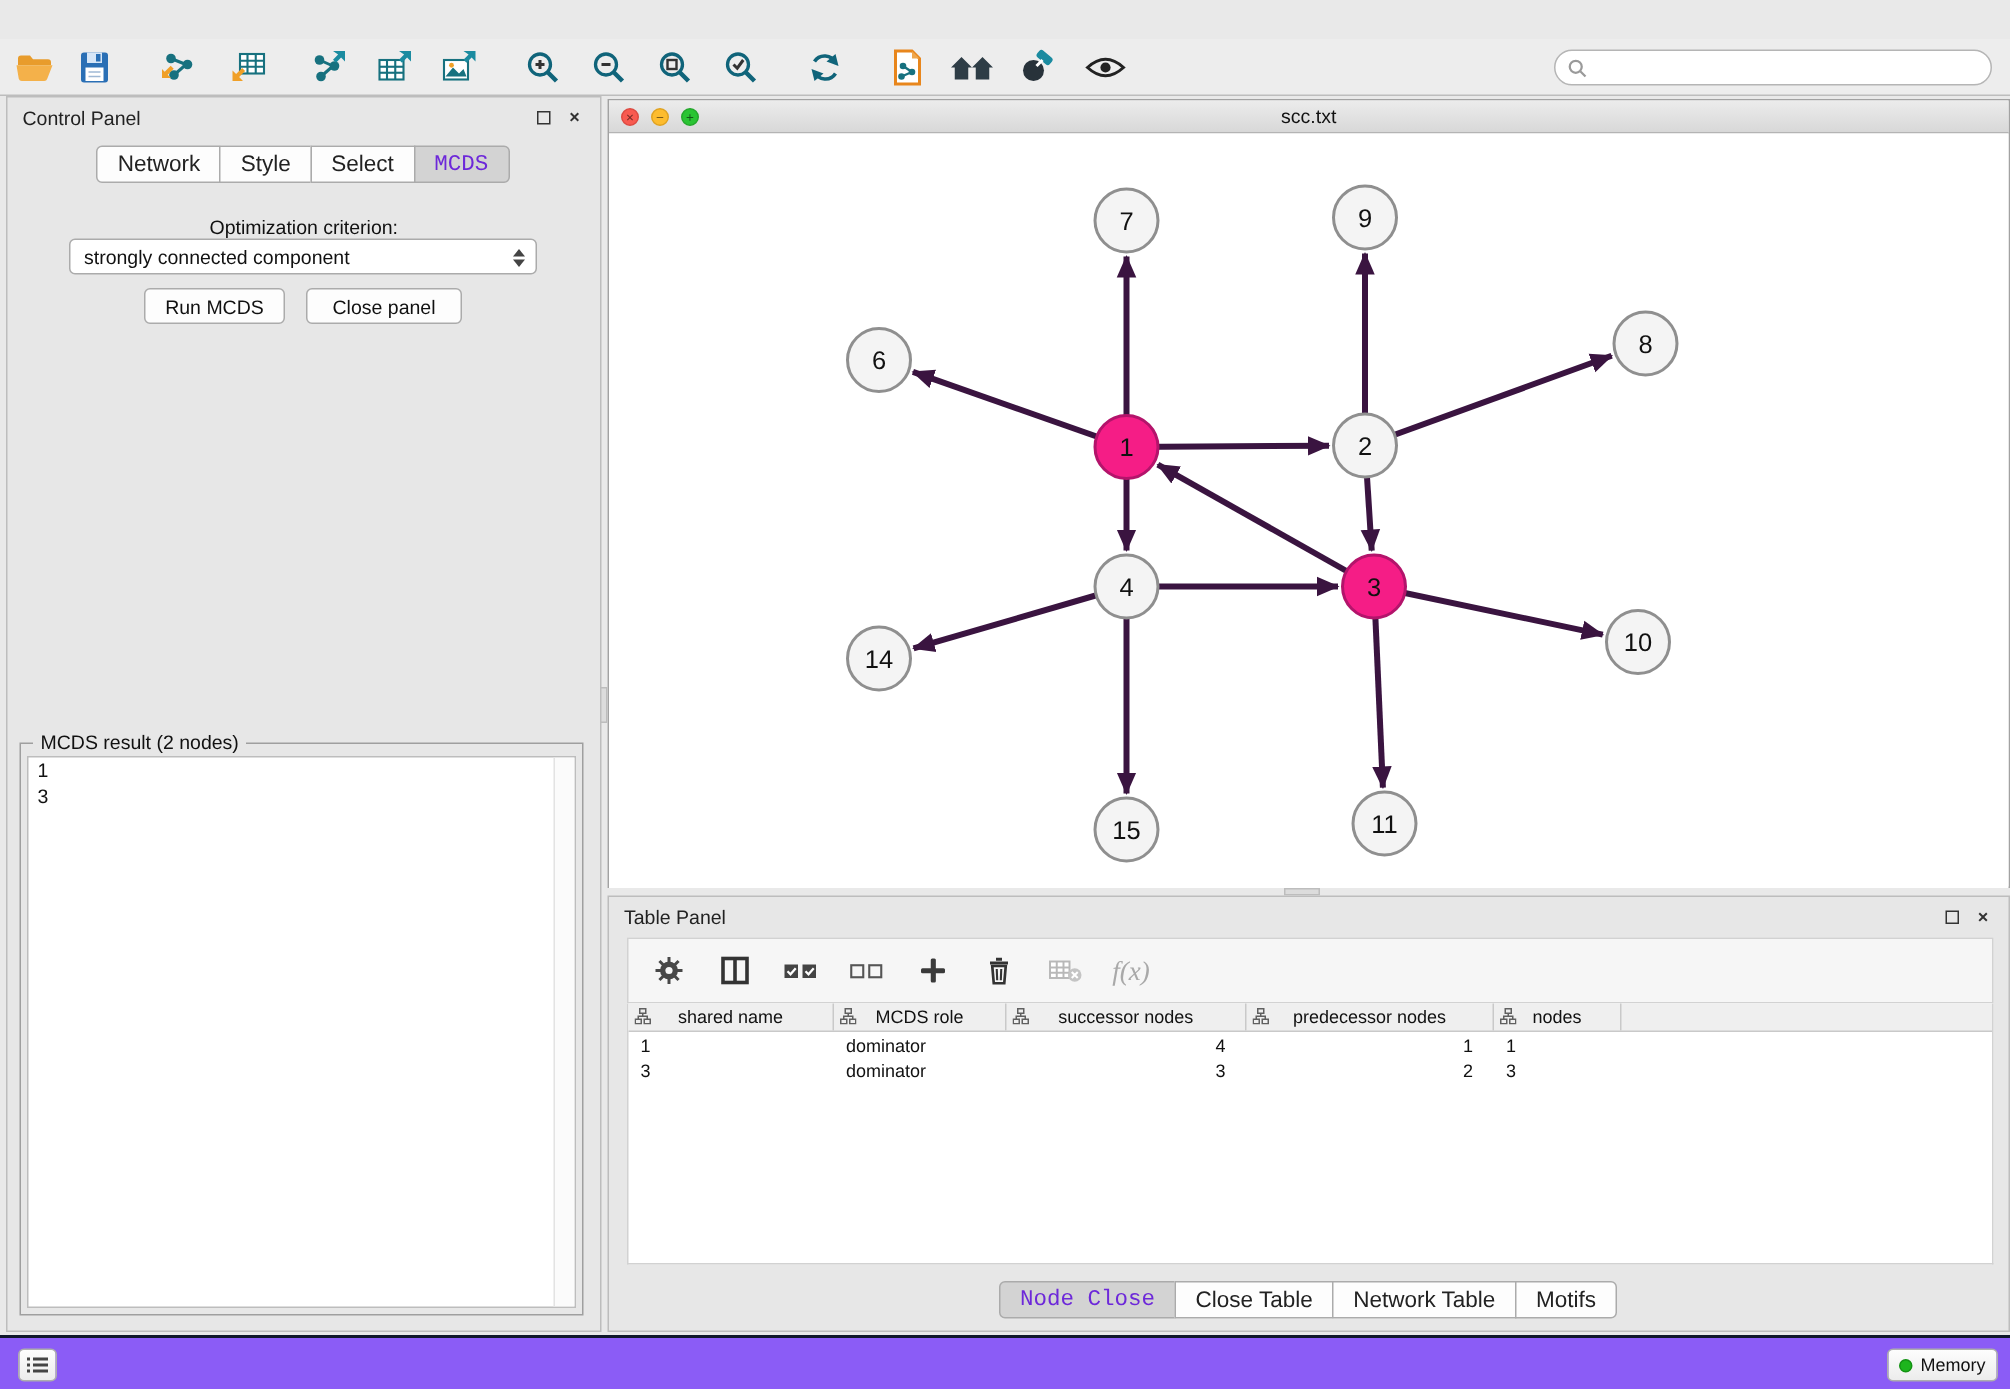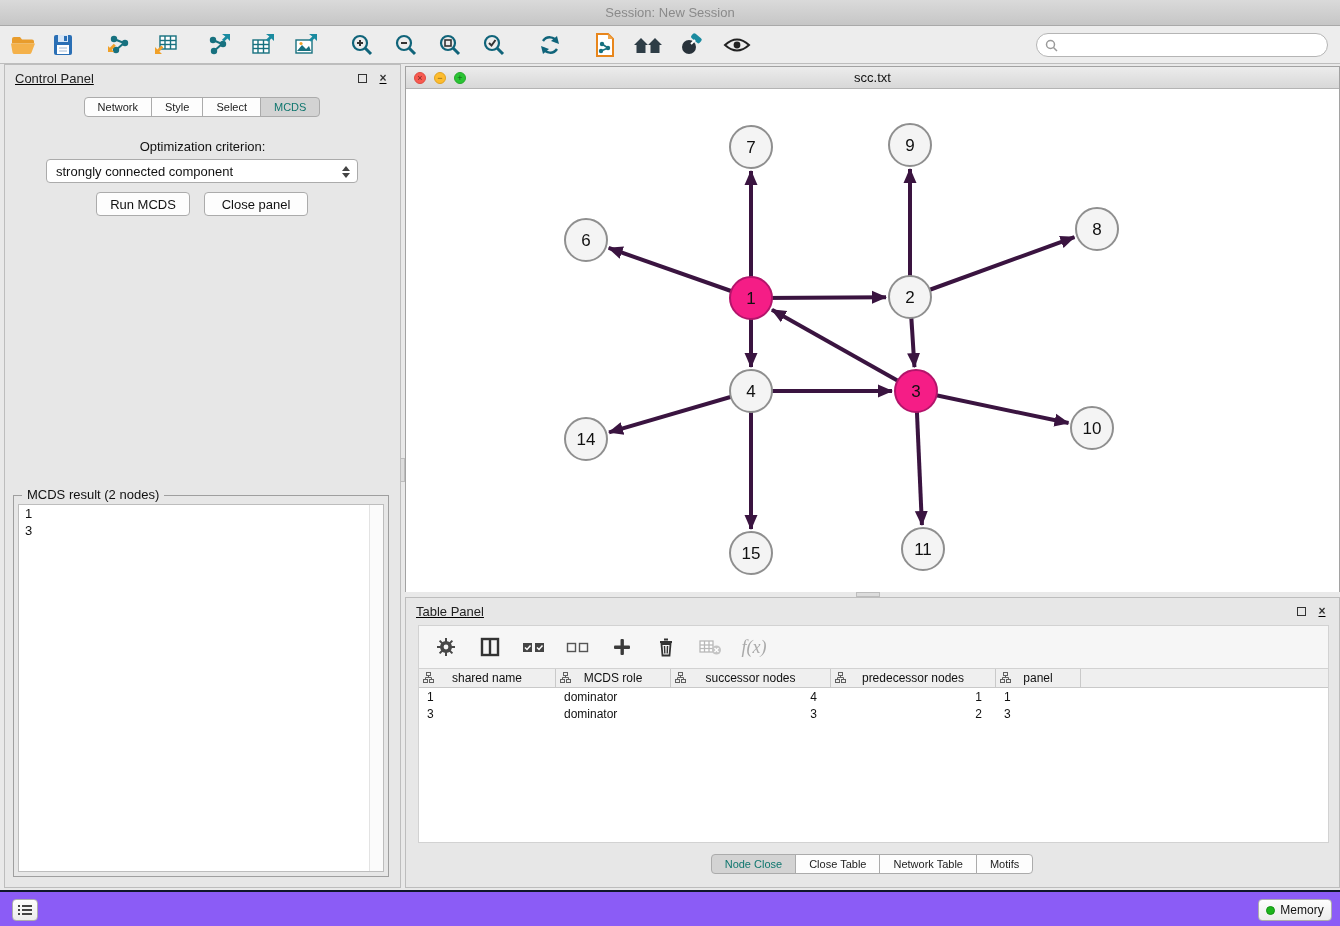--- a/index.html
+++ b/index.html
@@ -21,31 +21,31 @@
     align-items:center; justify-content:center; border-radius:4px; }
   #search-box { position:absolute; right:12px; top:7px; width:292px; height:24px;
     border:1px solid #b5b5b5; border-radius:12px; background:#fff;
     display:flex; align-items:center; padding-left:8px; }
   #search-box input { border:none; outline:none; flex:1; font-size:12px; background:transparent;
     font-family:"Liberation Sans", sans-serif; margin-left:4px; }
 
   
   #control-panel { left:4px; top:64px; width:397px; height:824px; background:#e7e7e7;
     border:1px solid #bdbdbd; }
-  .panel-header { height:26px; display:flex; align-items:center; padding:0 10px;text-decoration:underline; }
+  .panel-header { height:26px; display:flex; align-items:center; padding:0 10px; }
   .panel-header .ph-title { font-size:13px; color:#222; flex:1; }
   .ph-btn { width:14px; height:14px; display:flex; align-items:center; justify-content:center;
     margin-left:7px; color:#333; font-size:12px; }
   .ph-square { width:9px; height:9px; border:1.5px solid #333; }
   .tabs-row { display:flex; justify-content:center; gap:0; margin-top:6px; }
-  .tab { border:1px solid #ababab; background:#fdfdfd; font-size:11px; color:#222;
+  .tab { border:1px solid #ababab; background:#fdfdfd; font-size:15px; color:#222;
     padding:3px 13px; margin-left:-1px; }
   .tab:first-child { border-radius:4px 0 0 4px; }
   .tab:last-child { border-radius:0 4px 4px 0; }
-  .tab-active { background:#d3d3d3; color:#0f766e; }
+  .tab-active { background:#d3d3d3; color:#6d28d9;font-family:Liberation Mono, monospace; }
   #opt-label { margin-top:22px; text-align:center; font-size:13px; color:#111; }
   #criterion-select { position:absolute; left:41px; top:94px; width:312px; height:24px;
     background:#fff; border:1px solid #ababab; border-radius:4px; display:flex; align-items:center;
     font-size:13px; padding-left:9px; color:#111; }
   .stepper { position:absolute; right:5px; top:3px; width:13px; height:17px; display:flex;
     flex-direction:column; align-items:center; justify-content:center; gap:2px; }
   .tri-up { width:0; height:0; border-left:4px solid transparent; border-right:4px solid transparent;
     border-bottom:5px solid #444; }
   .tri-down { width:0; height:0; border-left:4px solid transparent; border-right:4px solid transparent;
     border-top:5px solid #444; }
@@ -107,23 +107,20 @@
   #memory-dot { width:9px; height:9px; border-radius:50%; background:#1db51d; border:1px solid #139213; }
 
   
   .splitter-handle { position:absolute; background:#dcdcdc; border:1px solid #bdbdbd; }
 </style>
 </head>
 <body>
 
 <div id="app">
 
-  <div id="titlebar" class="abs">
-    <span class="title">Session: New Session</span>
-  </div>
 
   <div id="toolbar" class="abs">
     <div class="tb-icon" style="left:6px">
       <svg width="26" height="24" viewBox="0 0 26 24">
           <path d="M2 6 q0-2 2-2 h6 l2 2.5 h10 q2 0 2 2 v2 h-22 z" fill="#e89c2c"></path>
           <path d="M1 10.5 h24 l-3.5 9 q-.5 1.5-2 1.5 h-15 q-1.5 0-2-1.5 z" fill="#f4b14a"></path>
         </svg>
     </div>
     <div class="tb-icon" style="left:46px">
       <svg width="24" height="24" viewBox="0 0 24 24">
@@ -488,21 +485,21 @@
           </div>
           <div class="th" style="width: 85px;">
             <span class="th-icon"><svg width="11" height="11" viewBox="0 0 11 11">
                 <g fill="none" stroke="#606060">
                   <rect x="3.5" y="0.5" width="4" height="3"></rect>
                   <rect x="0.5" y="7.5" width="4" height="3"></rect>
                   <rect x="6.5" y="7.5" width="4" height="3"></rect>
                   <path d="M5.5 3.5 v2 M2.5 7.5 v-2 h6 v2"></path>
                 </g>
               </svg></span>
-            <span>panel</span>
+            <span>nodes</span>
           </div>
         </div>
       <div id="table-body">
           <div class="trow">
             <div class="tcell" style="width: 137px;">1</div>
             <div class="tcell" style="width: 115px;">dominator</div>
             <div class="tcell num" style="width: 160px;">4</div>
             <div class="tcell num" style="width: 165px;">1</div>
             <div class="tcell" style="width: 85px;">1</div>
           </div>

